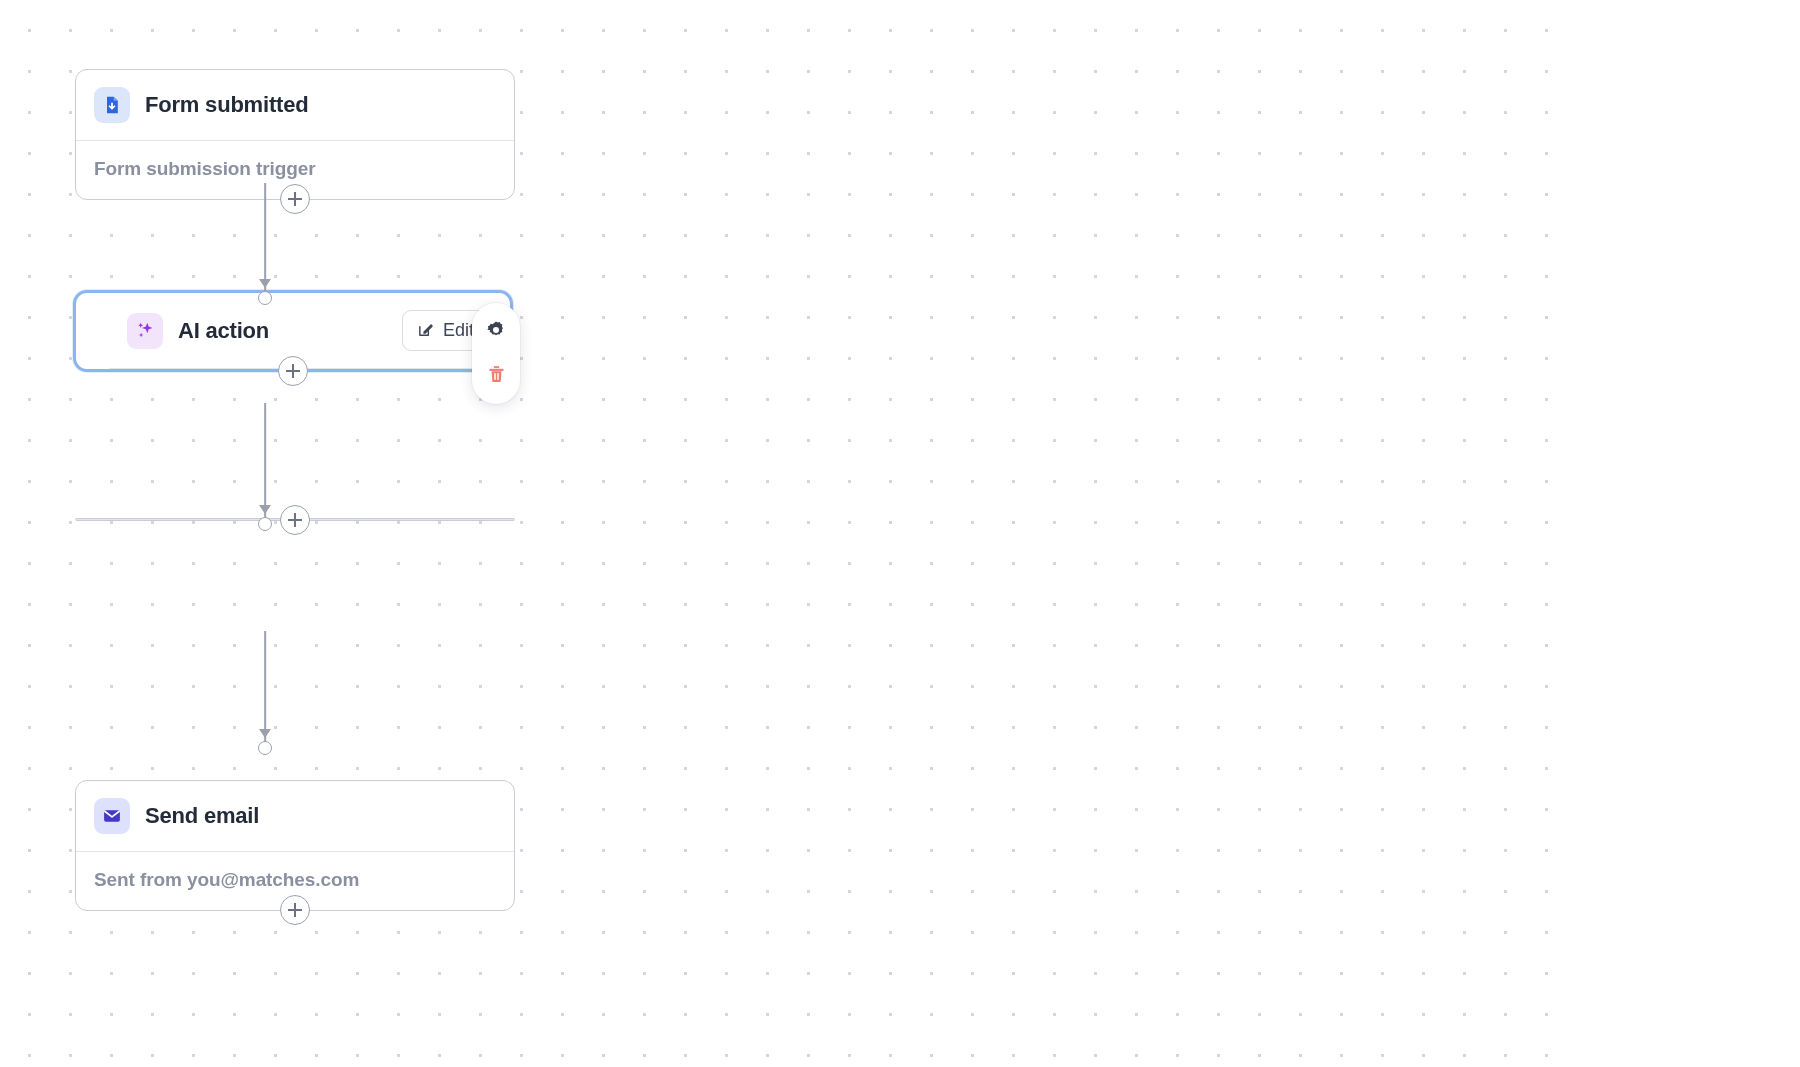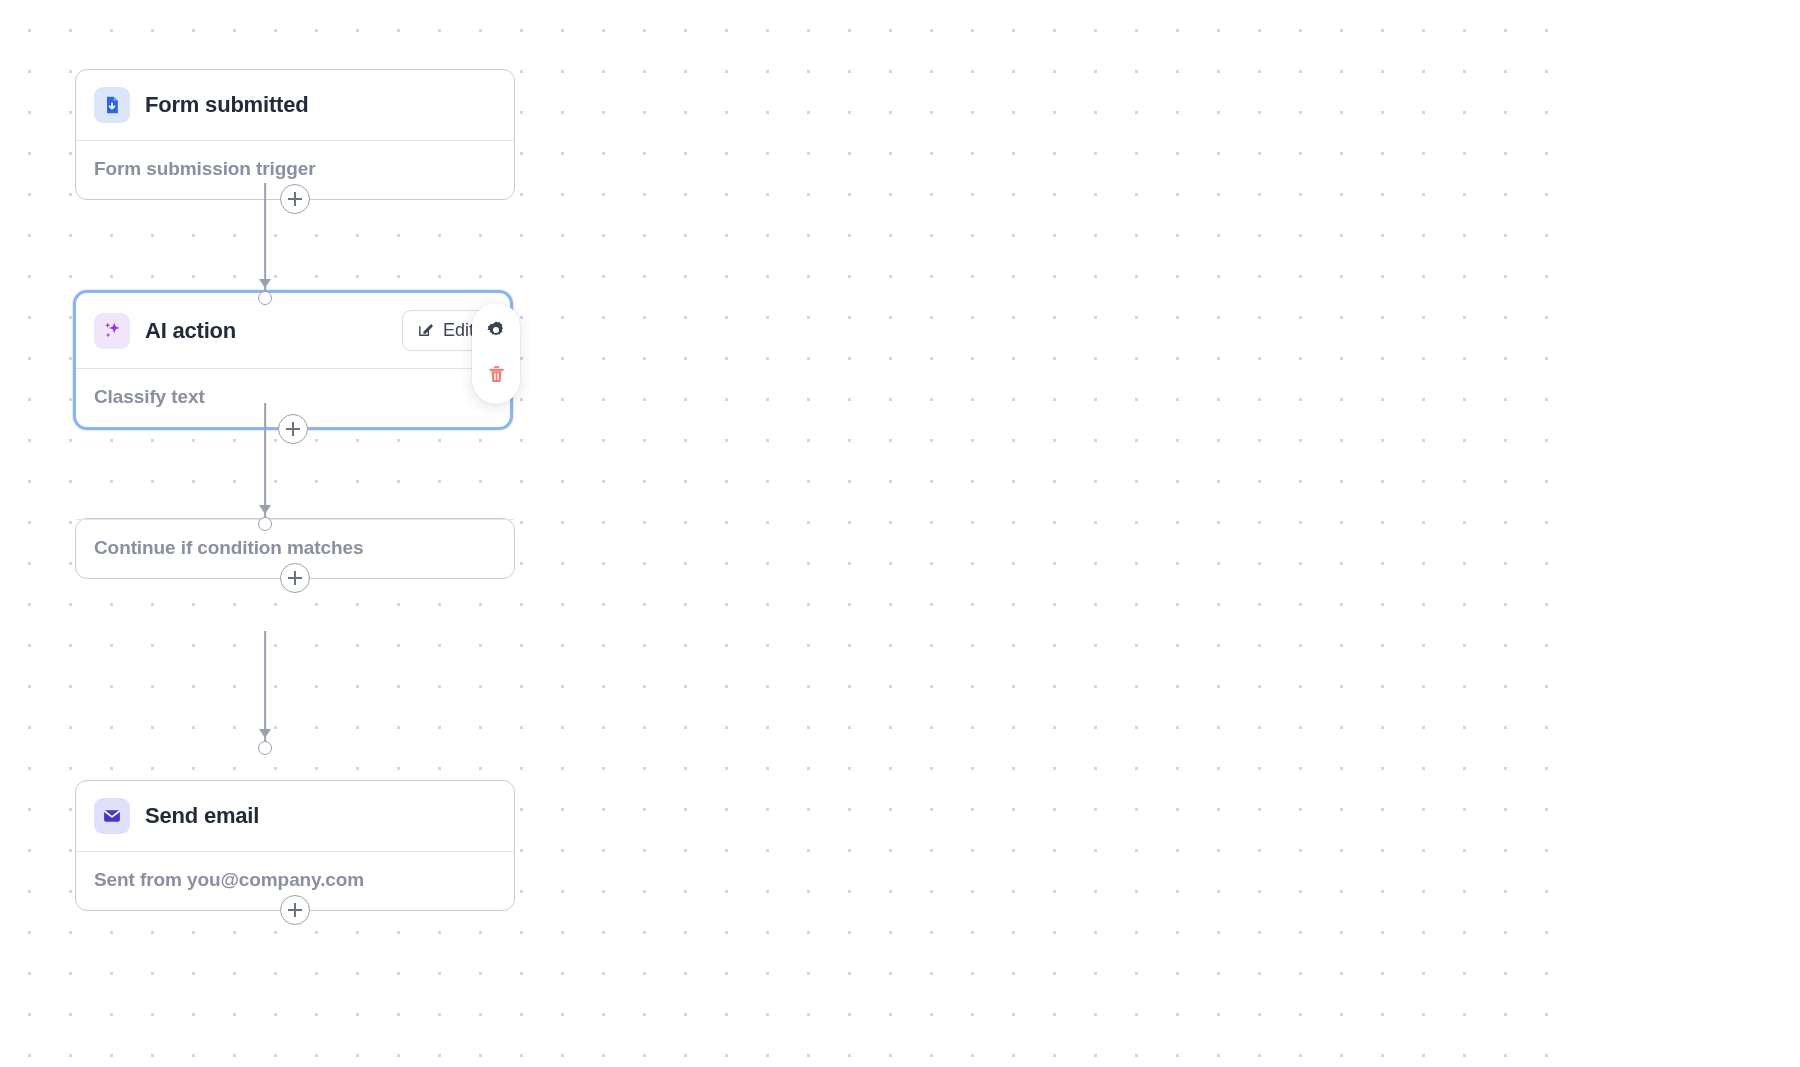--- a/index.html
+++ b/index.html
@@ -32,20 +32,21 @@
     width: 440px;
     background: #ffffff;
     border: 1px solid #c9ccd6;
     border-radius: 12px;
   }
 
   .node.selected {
     border: 3px solid #8cb4ee;
     border-radius: 14px;
     box-shadow: 0 0 0 1px rgba(140,180,238,0.25);
+    padding-left: 33px;
   }
 
   .node-header {
     display: flex;
     align-items: center;
     gap: 15px;
     padding: 17px 18px 17px 18px;
     min-height: 64px;
     position: relative;
   }
@@ -261,23 +262,20 @@
         <span>
           <svg width="17" height="17" viewBox="0 0 24 24" aria-hidden="true">
             <path d="M4 8v12h12v-7" stroke="#3d4557" stroke-width="2" fill="none" stroke-linecap="round" stroke-linejoin="round"></path>
             <path d="M9 15l9.5-9.5a2 2 0 013 3L12 18H9z" fill="#3d4557"></path>
           </svg>
         </span>
         <span class="edit-btn-label">Edit</span>
       </button>
     </div>
     <div class="node-divider"></div>
-    <div class="node-body">
-      <span class="node-desc">Classify text</span>
-    </div>
     <div class="plus-btn" style="bottom:-17px;"></div>
   </div>
 
   <div class="node-toolbar" style="left:472px; top:303px;">
     <button class="toolbar-btn">
       <span>
         <svg width="22" height="22" viewBox="0 0 24 24" aria-hidden="true">
           <path d="M12 2.6l1.9 1.1 2.1-.5.9 2 2 .9-.5 2.1 1.1 1.9-1.1 1.9.5 2.1-2 .9-.9 2-2.1-.5-1.9 1.1-1.9-1.1-2.1.5-.9-2-2-.9.5-2.1L2.6 12l1.1-1.9-.5-2.1 2-.9.9-2 2.1.5z" fill="#3b4254"></path>
           <circle cx="12" cy="12" r="3.3" fill="#ffffff"></circle>
         </svg>
@@ -290,36 +288,33 @@
           <path d="M4 5.5h16v2.4H4z" fill="#ef7d72"></path>
           <path d="M6.3 8.4h11.4l-1 12.1H7.3z" fill="#ef7d72"></path>
           <path d="M10.3 11v6.4M13.7 11v6.4" stroke="#ffffff" stroke-width="1.7" stroke-linecap="round"></path>
         </svg>
       </span>
     </button>
   </div>
 
   <div class="node" style="left:75px; top:518px;">
     <div class="node-divider"></div>
-    <div class="node-body">
-      <span class="node-desc">Continue if condition matches</span>
-    </div>
     <div class="plus-btn"></div>
   </div>
 
   <div class="node" style="left:75px; top:780px;">
     <div class="node-header">
       <span class="node-icon icon-indigo">
         <svg width="20" height="20" viewBox="0 0 24 24" aria-hidden="true">
           <rect x="2.5" y="5" width="19" height="14" rx="2.4" fill="#4338ca"></rect>
           <path d="M3.6 6.6L12 13l8.4-6.4" stroke="#ffffff" stroke-width="2.1" fill="none" stroke-linecap="round" stroke-linejoin="round"></path>
         </svg>
       </span>
       <span class="node-title">Send email</span>
     </div>
     <div class="node-divider"></div>
     <div class="node-body">
-      <span class="node-desc">Sent from you@company.com</span>
+      <span class="node-desc">Sent from you@matches.com</span>
     </div>
     <div class="plus-btn"></div>
   </div>
 
 </div>
 
 </body></html>

